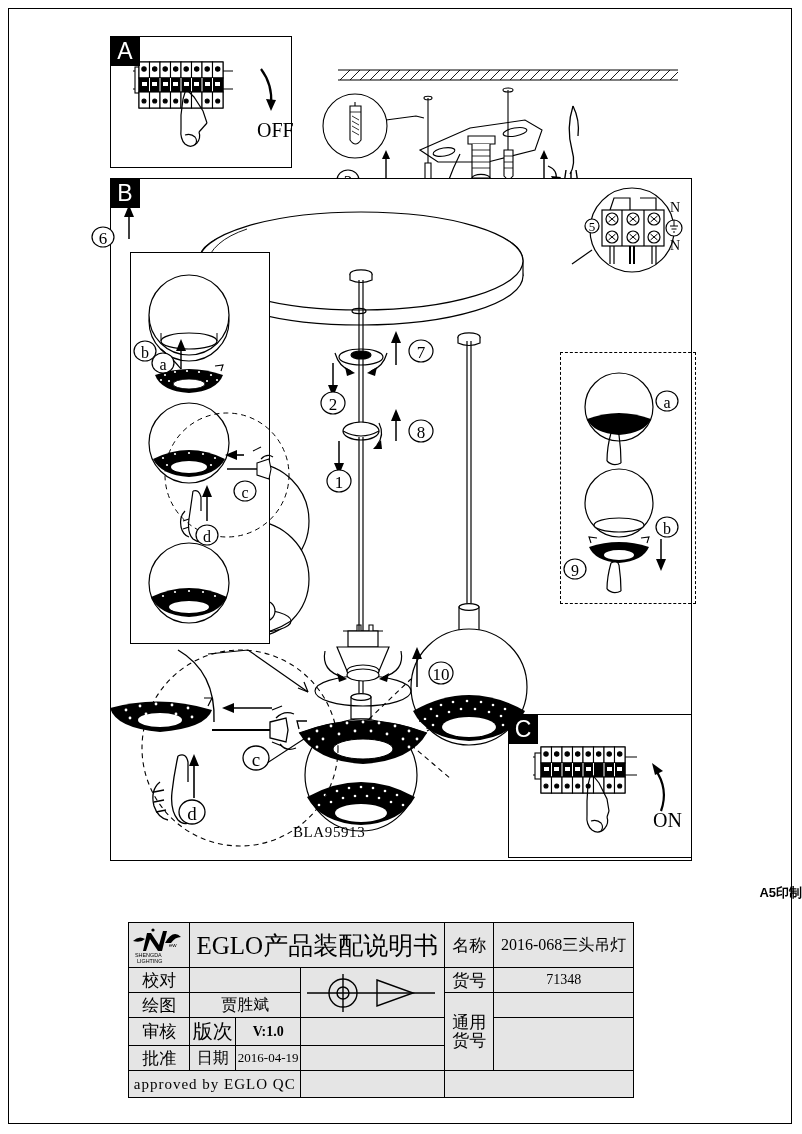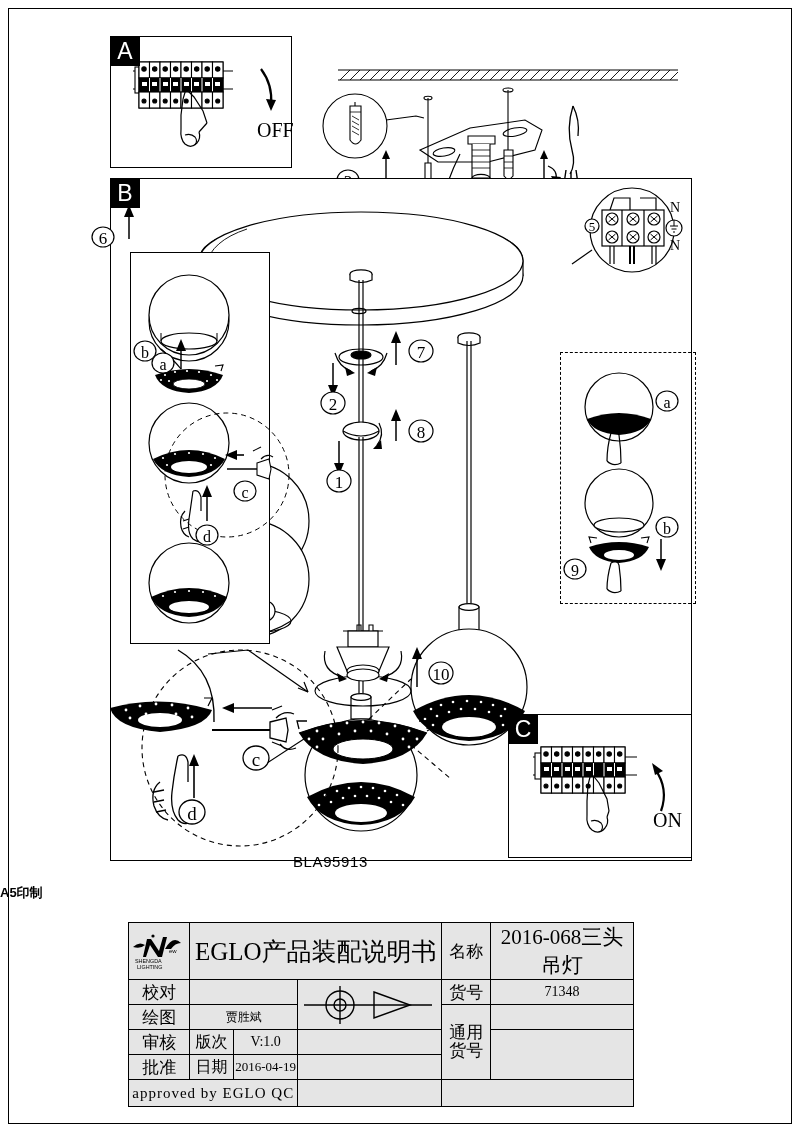--- a/index.html
+++ b/index.html
@@ -6,21 +6,21 @@
   body{width:802px;height:1134px;font-family:"Liberation Serif",serif;color:#000;}
   #sheet{position:relative;width:802px;height:1134px;overflow:hidden;background:#fff;}
   .outer-border{position:absolute;left:8px;top:8px;width:784px;height:1116px;border:1px solid #000;box-sizing:border-box;}
   .panelA{position:absolute;left:110px;top:36px;width:182px;height:132px;border:1px solid #000;box-sizing:border-box;background:#fff;}
   .panelB{position:absolute;left:110px;top:178px;width:582px;height:683px;border:1px solid #000;box-sizing:border-box;background:#fff;}
   .panelC{position:absolute;left:508px;top:714px;width:184px;height:144px;border:1px solid #000;box-sizing:border-box;background:#fff;z-index:6;}
   .tag{position:absolute;width:30px;height:30px;background:#000;color:#fff;font-family:"Liberation Sans",sans-serif;font-size:23px;line-height:30px;text-align:center;z-index:8;}
   .leftbox{position:absolute;left:130px;top:252px;width:140px;height:392px;border:1px solid #000;box-sizing:border-box;background:#fff;z-index:3;}
   .rightbox{position:absolute;left:560px;top:352px;width:136px;height:252px;border:1.4px dashed #000;box-sizing:border-box;z-index:2;}
   svg{display:block;overflow:visible;}
-  .a5{position:absolute;left:0;top:884px;width:802px;text-align:left;font-family:"Liberation Sans",sans-serif;font-size:13px;font-weight:bold;}
+  .a5{position:absolute;left:0;top:884px;width:802px;text-align:right;font-family:"Liberation Sans",sans-serif;font-size:13px;font-weight:bold;}
   
   .tb{position:absolute;left:128px;top:922px;width:506px;border:1.6px solid #000;border-collapse:collapse;background:#e5e5e5;}
   .tb td{border:1px solid #000;padding:0;text-align:center;vertical-align:middle;font-family:"Liberation Serif",serif;font-size:15px;height:24px;}
   .cn{font-family:"DejaVu Sans",sans-serif;}
   .tb .hdr{font-size:25px;font-weight:normal;letter-spacing:0px;}
   .tb .lab{width:58px;font-size:17px;}
   .tb .val{font-size:14px;}
   .logo{width:62px;}
   .approved{text-align:left;padding-left:6px;font-size:14px;letter-spacing:1px;}
 </style>
@@ -414,21 +414,21 @@
       <g>
         <ellipse cx="330" cy="494" rx="12" ry="11" fill="#fff" stroke="#000" stroke-width="1.2"></ellipse>
         <text x="330" y="501" text-anchor="middle" font-family="Liberation Serif, serif" font-size="17">10</text>
       </g>
       <g>
         <ellipse cx="152" cy="432" rx="12" ry="11" fill="#fff" stroke="#000" stroke-width="1.2"></ellipse>
         <text x="152" y="439" text-anchor="middle" font-family="Liberation Serif, serif" font-size="17">11</text>
       </g>
     </svg>
 
-    <div style="position:absolute;left:182px;top:645px;font-family:Liberation Sans, sans-serif;font-size:15px;letter-spacing:.6px;margin-top:29px;">BLA95913</div>
+    <div style="position:absolute;left:182px;top:645px;font-family:Liberation Serif, serif;font-size:15px;letter-spacing:.6px;">BLA95913</div>
   </div>
 
   <svg style="position:absolute;left:570px;top:180px;" width="130" height="110" viewBox="0 0 130 110">
     <g fill="none" stroke="#000" stroke-width="1.2">
       <circle cx="62" cy="50" r="42" fill="#fff"></circle>
 
       <path d="M22 70 L2 84"></path>
 
       <path d="M40 30 L44 18 L60 18 L60 30"></path>
       <path d="M70 18 L86 18 L86 30"></path>
@@ -754,51 +754,51 @@
             <circle cx="24" cy="5" r="1.6"></circle>
             <path d="M36 18 Q44 4 52 12 Q46 12 42 18 Z"></path>
             <text x="40" y="22" font-family="Liberation Sans, sans-serif" font-size="6">ew</text>
           </g>
           <text x="6" y="32" font-family="Liberation Sans, sans-serif" font-size="5.4" fill="#000">SHENGDA</text>
           <text x="8" y="38" font-family="Liberation Sans, sans-serif" font-size="5.4" fill="#000">LIGHTING</text>
         </svg>
       </td>
       <td class="hdr cn" colspan="3" style="height:44px;">EGLO产品装配说明书</td>
       <td class="lab cn" style="width:54px;">名称</td>
-      <td class="val cn" style="width:210px;font-size:21px;">2016-068三头吊灯</td>
+      <td class="val cn" style="width:210px;font-size:16px;">2016-068三头吊灯</td>
     </tr>
     <tr>
       <td class="lab cn">校对</td>
       <td class="cn" colspan="2" style="width:150px;"></td>
       <td rowspan="2" style="width:145px;">
         <svg width="140" height="46" viewBox="0 0 140 46">
           <g fill="none" stroke="#000" stroke-width="1.4">
             <line x1="6" y1="23" x2="134" y2="23"></line>
             <circle cx="42" cy="23" r="14"></circle>
             <circle cx="42" cy="23" r="6"></circle>
             <line x1="42" y1="4" x2="42" y2="42"></line>
             <path d="M76 10 L112 23 L76 36 Z"></path>
           </g>
         </svg>
       </td>
       <td class="lab cn">货号</td>
       <td class="val">71348</td>
     </tr>
     <tr>
       <td class="lab cn">绘图</td>
-      <td class="cn" colspan="2" style="font-size:12px;">贾胜斌</td>
+      <td class="cn" colspan="2" style="font-size:16px;">贾胜斌</td>
       <td class="lab cn" rowspan="3" style="line-height:1.05;">
         <span style="display:inline-block;width:2em;word-break:break-all;">通用货号</span>
       </td>
       <td></td>
     </tr>
     <tr>
       <td class="lab cn">审核</td>
-      <td class="cn" style="width:62px;font-size:16px;">版次</td>
-      <td class="val" style="width:88px;">V:1.0</td>
+      <td class="cn" style="width:62px;font-size:20px;">版次</td>
+      <td class="val" style="width:88px;font-weight:bold;">V:1.0</td>
       <td></td>
     </tr>
     <tr>
       <td class="lab cn">批准</td>
       <td class="cn" style="font-size:16px;">日期</td>
       <td class="val" style="font-size:13px;">2016-04-19</td>
       <td></td>
     </tr>
     <tr>
       <td class="approved" colspan="3" style="height:26px;margin-left:48px;">approved by EGLO QC</td>

